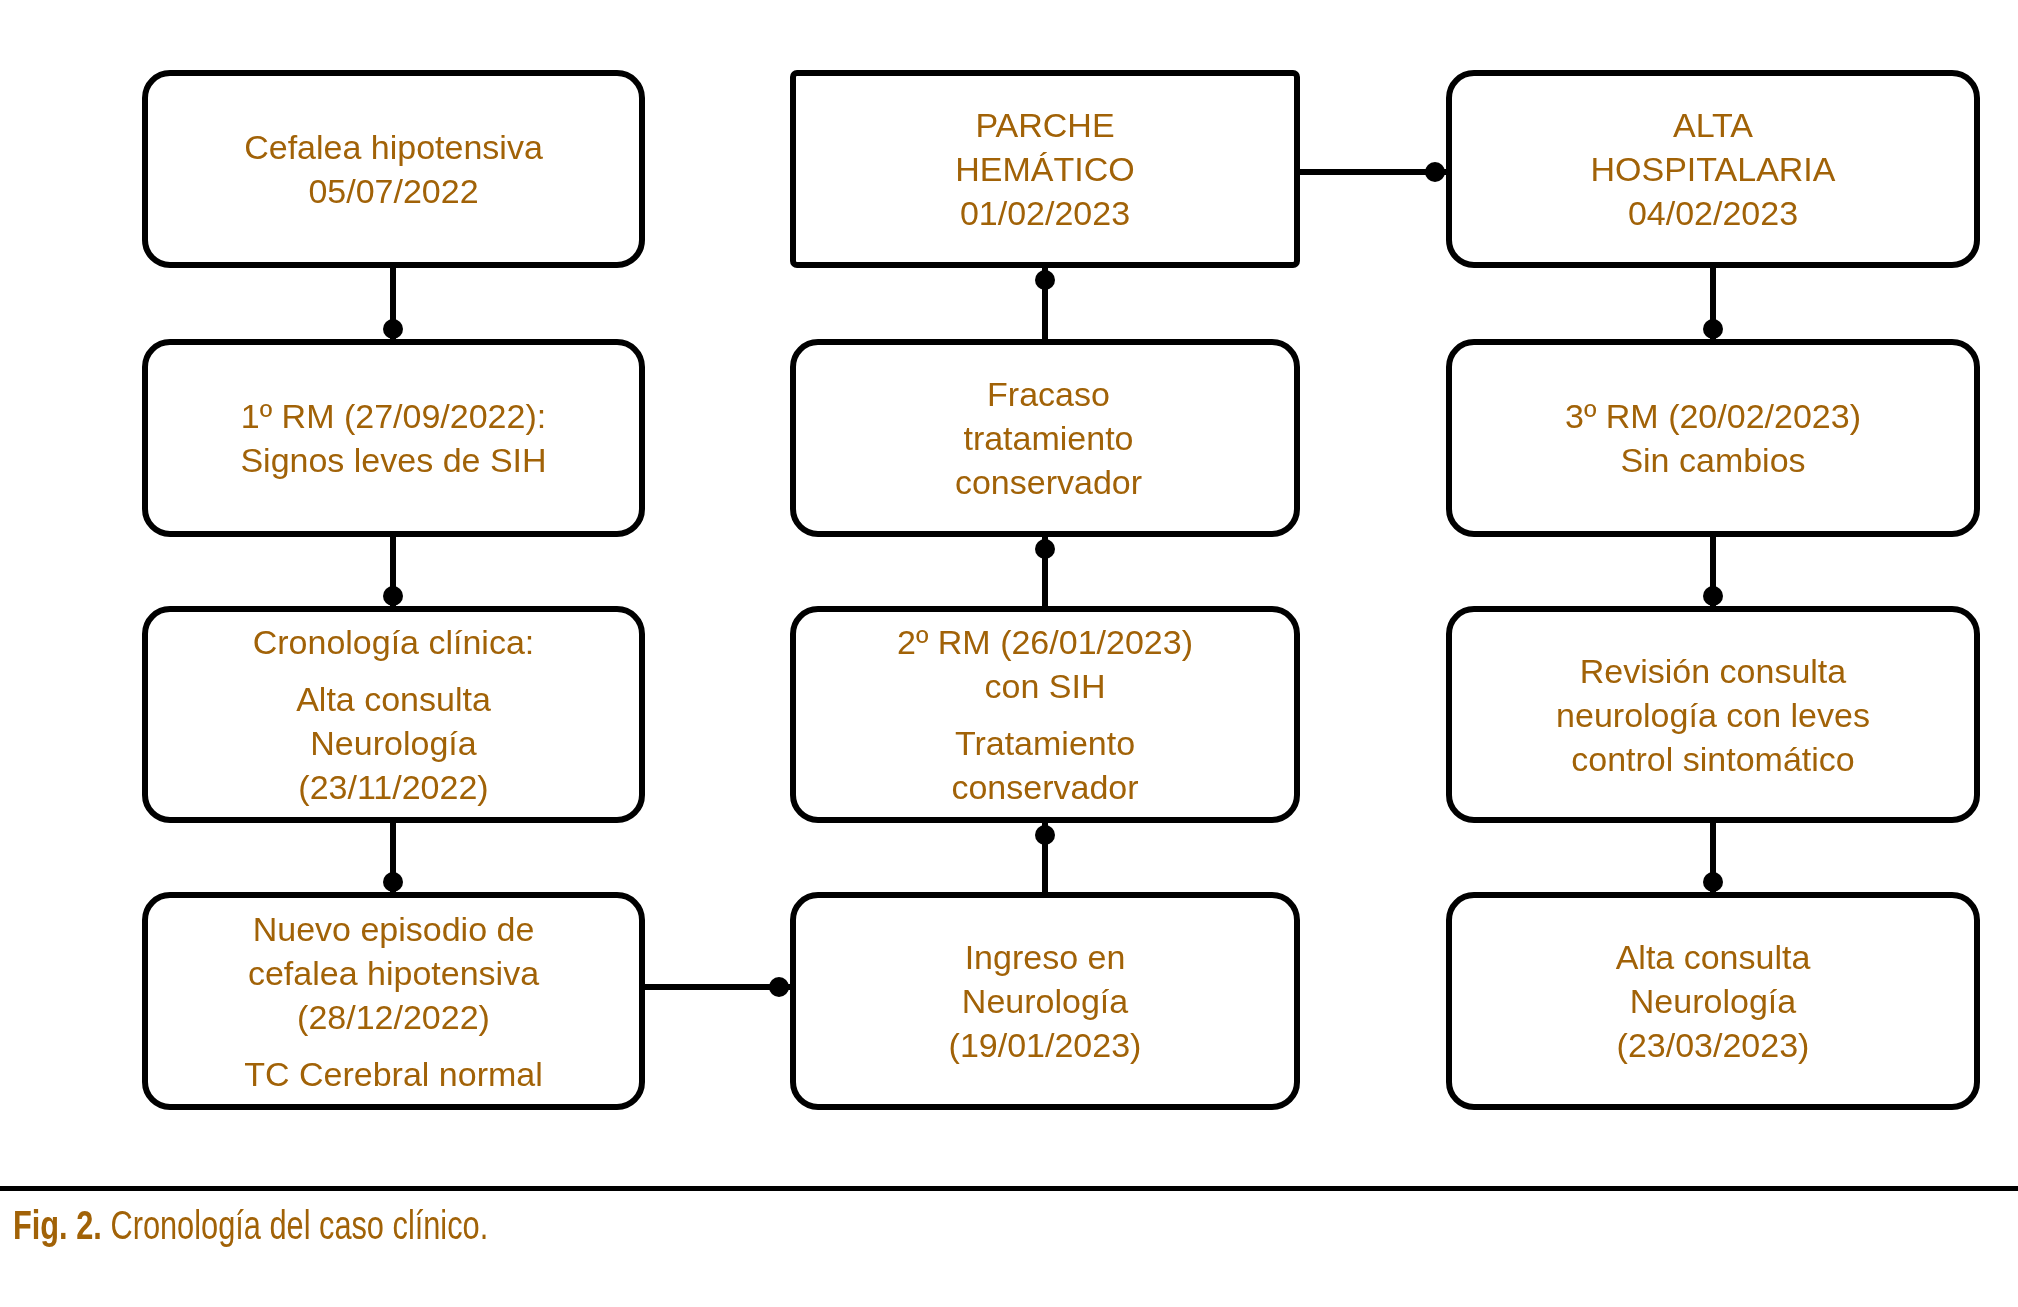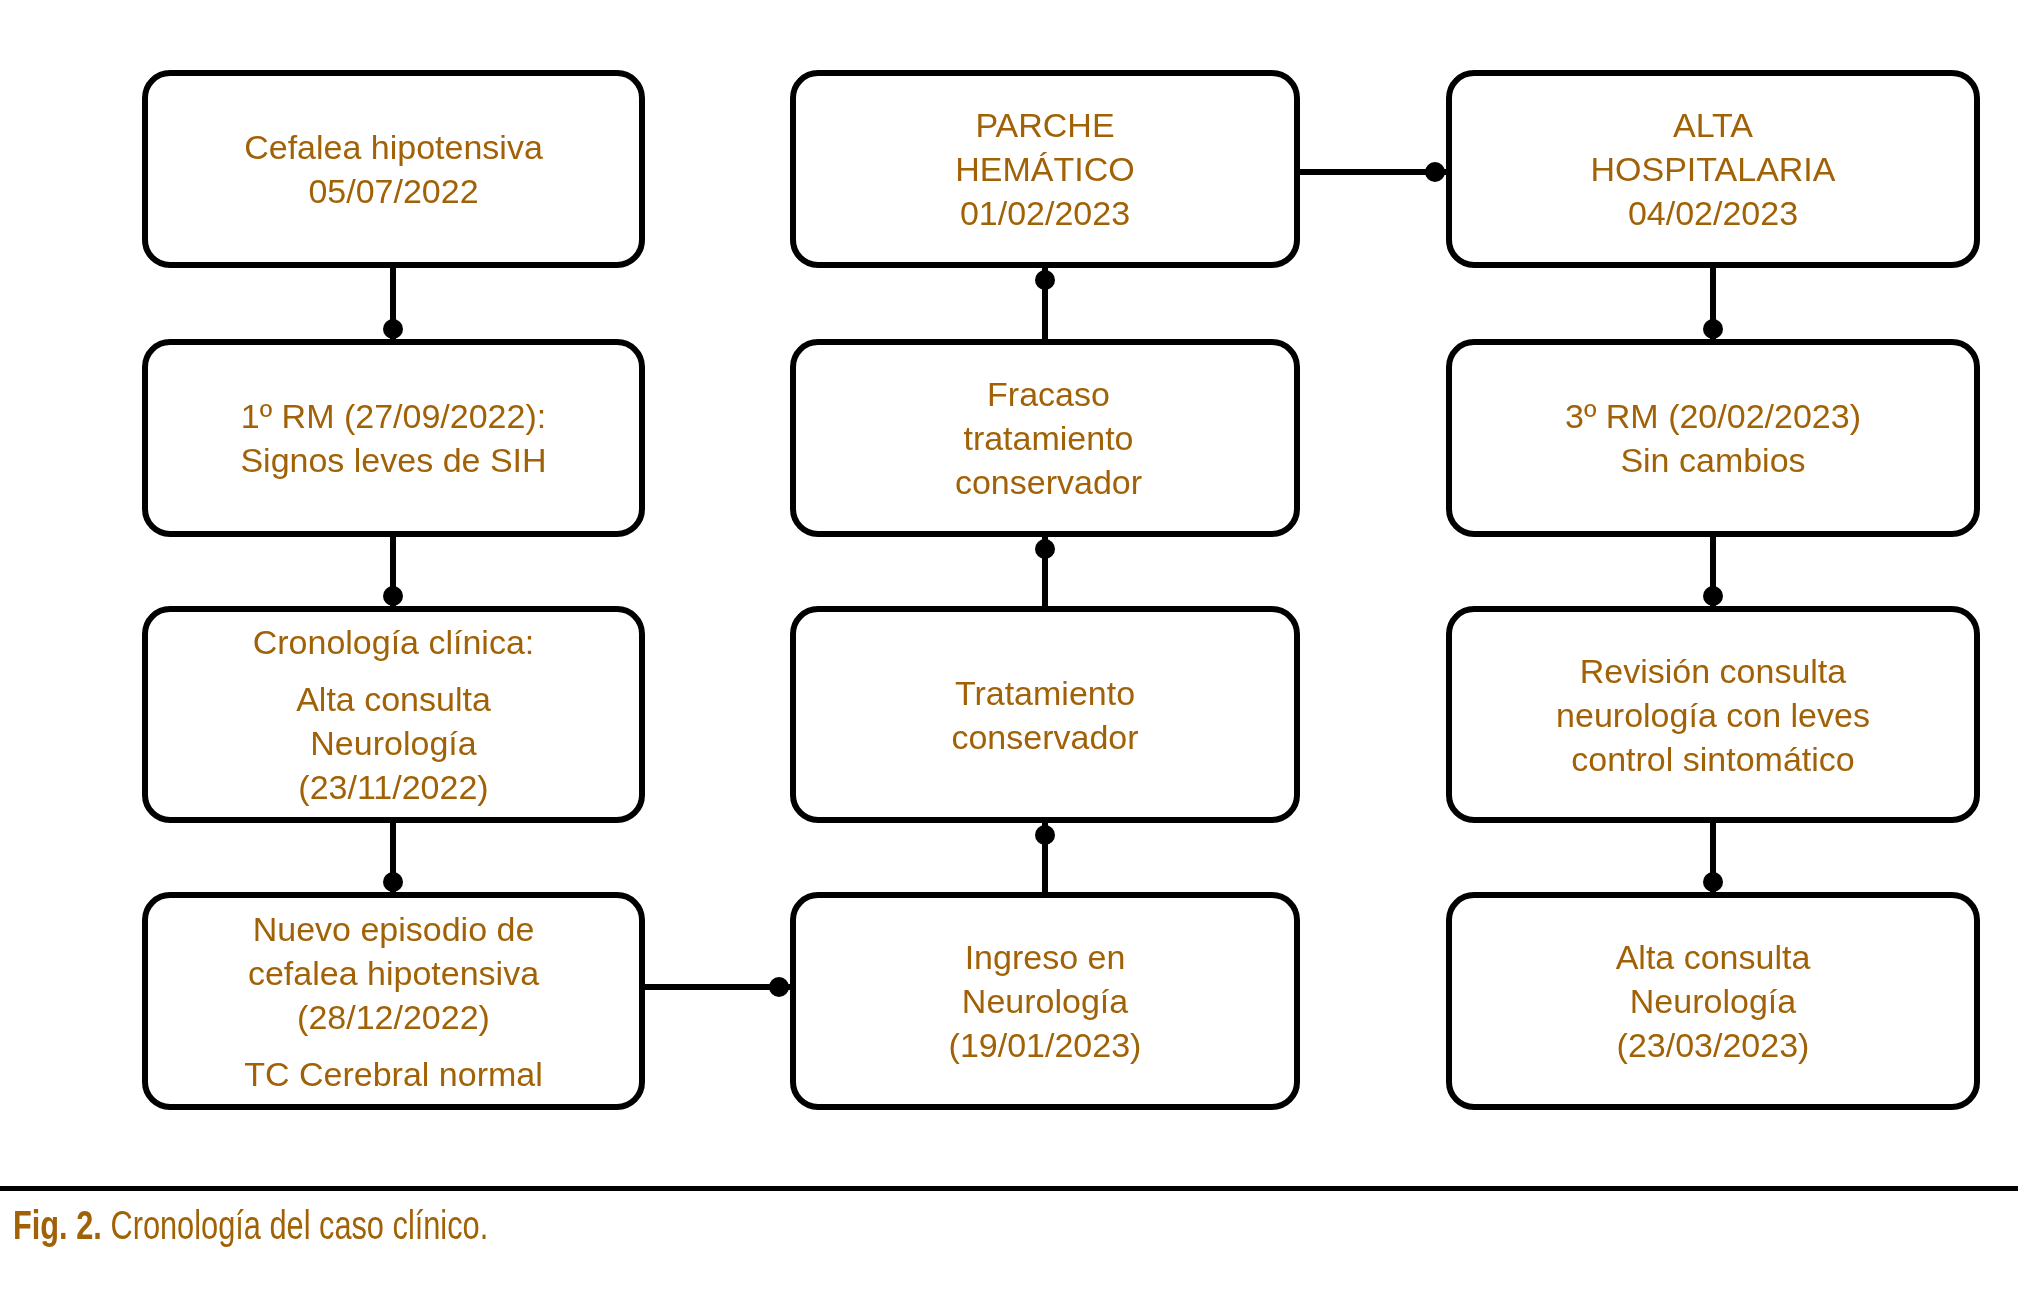--- a/index.html
+++ b/index.html
@@ -95,31 +95,33 @@
 Neurología
 (23/11/2022)</div>
   </div>
   <div class="box" style="left:142px; top:892px; width:503px; height:218px;">
     <div class="para">Nuevo episodio de
 cefalea hipotensiva
 (28/12/2022)</div>
     <div class="para">TC Cerebral normal</div>
   </div>
 
-  <div class="box" style="left:790px; top:70px; width:510px; height:198px;">
+  <div class="box" style="left:790px; top:70px; width:510px; height:198px;border-radius:7px;">
     <div class="para">PARCHE
 HEMÁTICO
 01/02/2023</div>
   </div>
   <div class="box" style="left:790px; top:339px; width:510px; height:198px;padding-left:25px;">
     <div class="para">Fracaso
 tratamiento
 conservador</div>
   </div>
   <div class="box" style="left:790px; top:606px; width:510px; height:217px;">
+    <div class="para">2º RM (26/01/2023)
+con SIH</div>
     <div class="para">Tratamiento
 conservador</div>
   </div>
   <div class="box" style="left:790px; top:892px; width:510px; height:218px;">
     <div class="para">Ingreso en
 Neurología
 (19/01/2023)</div>
   </div>
 
   <div class="box" style="left:1446px; top:70px; width:534px; height:198px;">

